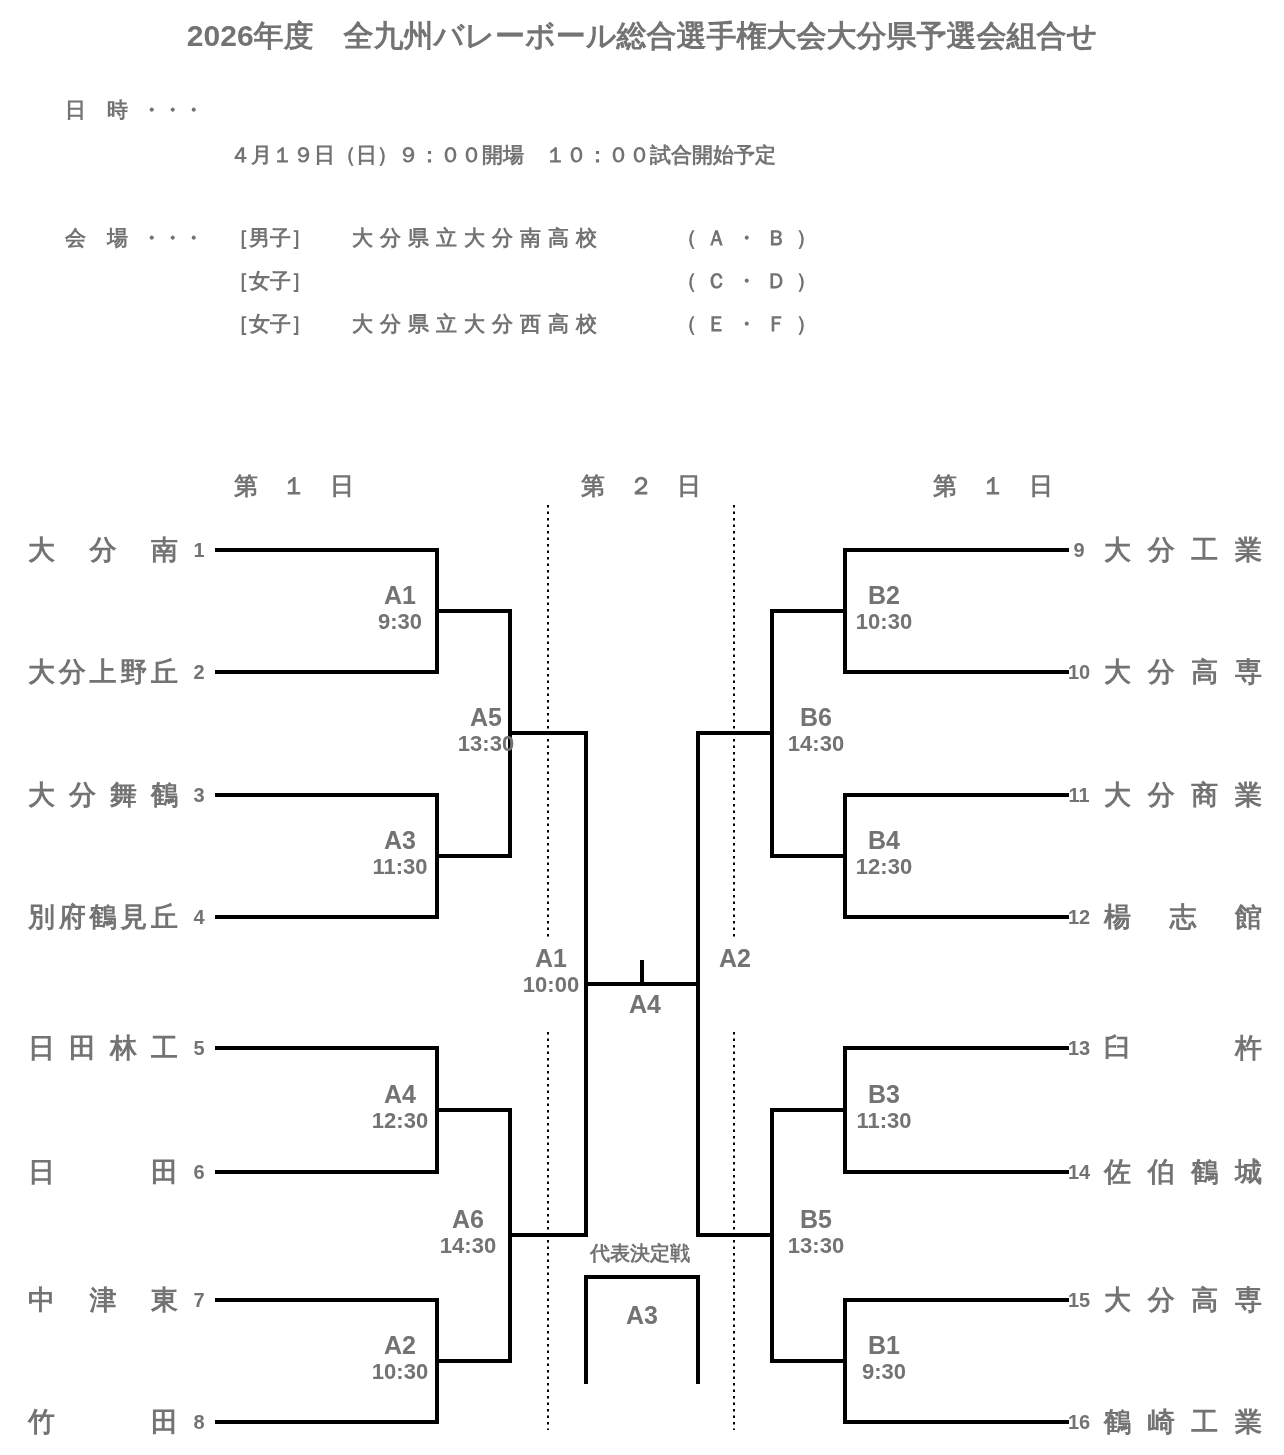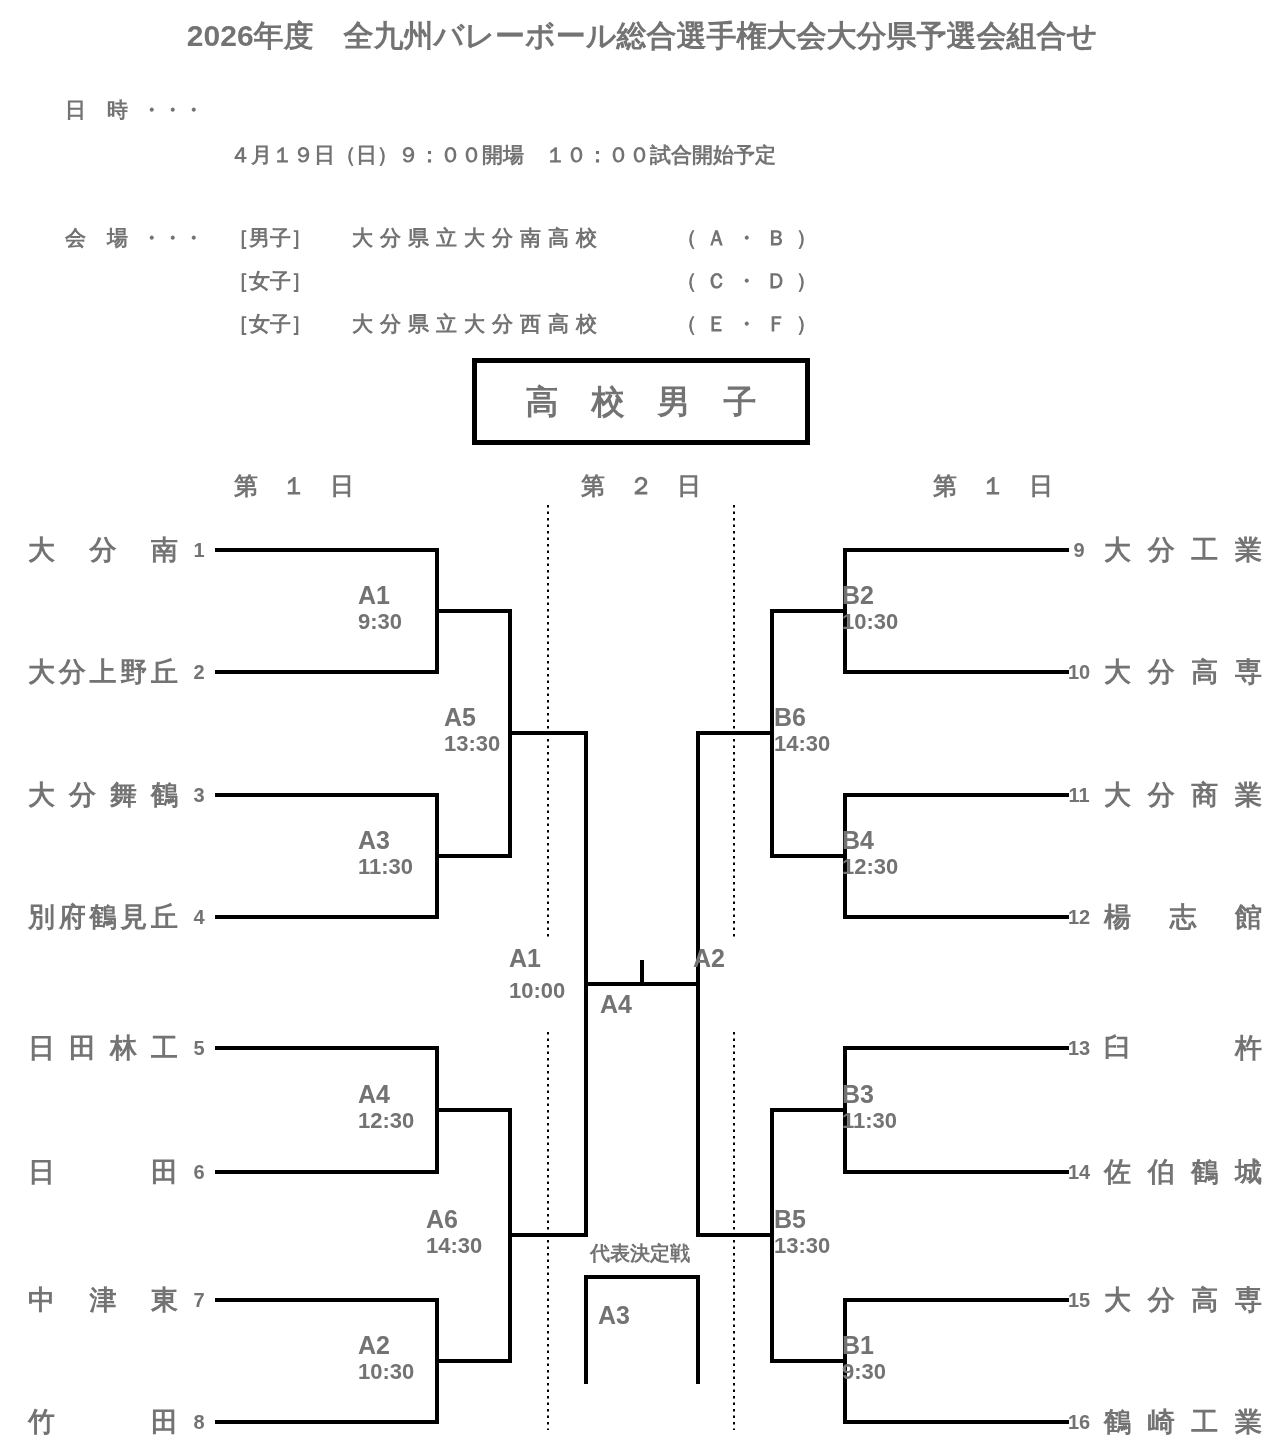--- a/index.html
+++ b/index.html
@@ -9,21 +9,21 @@
   .title{left:0;top:16px;width:1284px;text-align:center;font-size:30px;font-weight:700;white-space:pre;}
   .info{font-size:21px;font-weight:700;height:28px;line-height:28px;white-space:pre;}
   .school{letter-spacing:7px;}
   .courts{letter-spacing:9px;}
   .catbox{left:472px;top:358px;width:338px;height:87px;border:5px solid #000;box-sizing:border-box;
           text-align:center;line-height:77px;font-size:33px;font-weight:700;white-space:pre;}
   .dayhdr{top:470px;width:160px;text-align:center;font-size:24px;font-weight:700;white-space:pre;}
   .team-name{font-size:27px;font-weight:700;height:32px;line-height:32px;
              text-align:justify;text-align-last:justify;white-space:pre;}
   .seed{font-size:20px;font-weight:700;height:26px;line-height:26px;text-align:center;}
-  .match-label{width:84px;}
+  .match-label{width:84px;text-align:center;}
   .match-label .code{font-size:25px;font-weight:700;line-height:28px;}
   .match-label .time{font-size:22px;font-weight:700;line-height:26px;}
   .playoff-title{width:110px;font-size:20px;font-weight:700;white-space:pre;}
   svg{position:absolute;left:0;top:0;}
   svg path{fill:none;stroke:#000;}
 </style>
 </head>
 <body>
 
 <div id="root">
@@ -58,21 +58,20 @@
   <div class="abs info school" style="left:352px;top:224px">大分県立大分南高校</div>
   <div class="abs info courts" style="left:676px;top:224px">（Ａ・Ｂ）</div>
 
   <div class="abs info" style="left:228px;top:267px">［女子］</div>
   <div class="abs info courts" style="left:676px;top:267px">（Ｃ・Ｄ）</div>
 
   <div class="abs info" style="left:228px;top:310px">［女子］</div>
   <div class="abs info school" style="left:352px;top:310px">大分県立大分西高校</div>
   <div class="abs info courts" style="left:676px;top:310px">（Ｅ・Ｆ）</div>
 
-  <div class="abs catbox">高　校　男　子</div>
 
   <div class="abs dayhdr" style="left:214px">第　１　日</div>
   <div class="abs dayhdr" style="left:561px">第　２　日</div>
   <div class="abs dayhdr" style="left:913px">第　１　日</div>
 
   <div class="abs team-name" style="left:28px;top:534px;width:150px">大分南</div>
   <div class="abs seed" style="left:182px;top:537px;width:34px">1</div>
   <div class="abs team-name" style="left:28px;top:656px;width:150px">大分上野丘</div>
   <div class="abs seed" style="left:182px;top:659px;width:34px">2</div>
   <div class="abs team-name" style="left:28px;top:779px;width:150px">大分舞鶴</div>
@@ -152,21 +151,21 @@
     <div class="code">B6</div>
     <div class="time">14:30</div>
   </div>
   <div class="abs match-label" style="left:774px;top:1205px">
     <div class="code">B5</div>
     <div class="time">13:30</div>
   </div>
 
   <div class="abs match-label" style="left:509px;top:944px">
     <div class="code">A1</div>
-    <div class="time" style="margin-top:6px">10:00</div>
+    <div class="time" style="">10:00</div>
   </div>
   <div class="abs match-label" style="left:693px;top:944px">
     <div class="code">A2</div>
   </div>
 
   <div class="abs match-label" style="left:600px;top:990px;width:90px">
     <div class="code">A4</div>
   </div>
 
   <div class="abs playoff-title" style="left:590px;top:1240px">代表決定戦</div>

